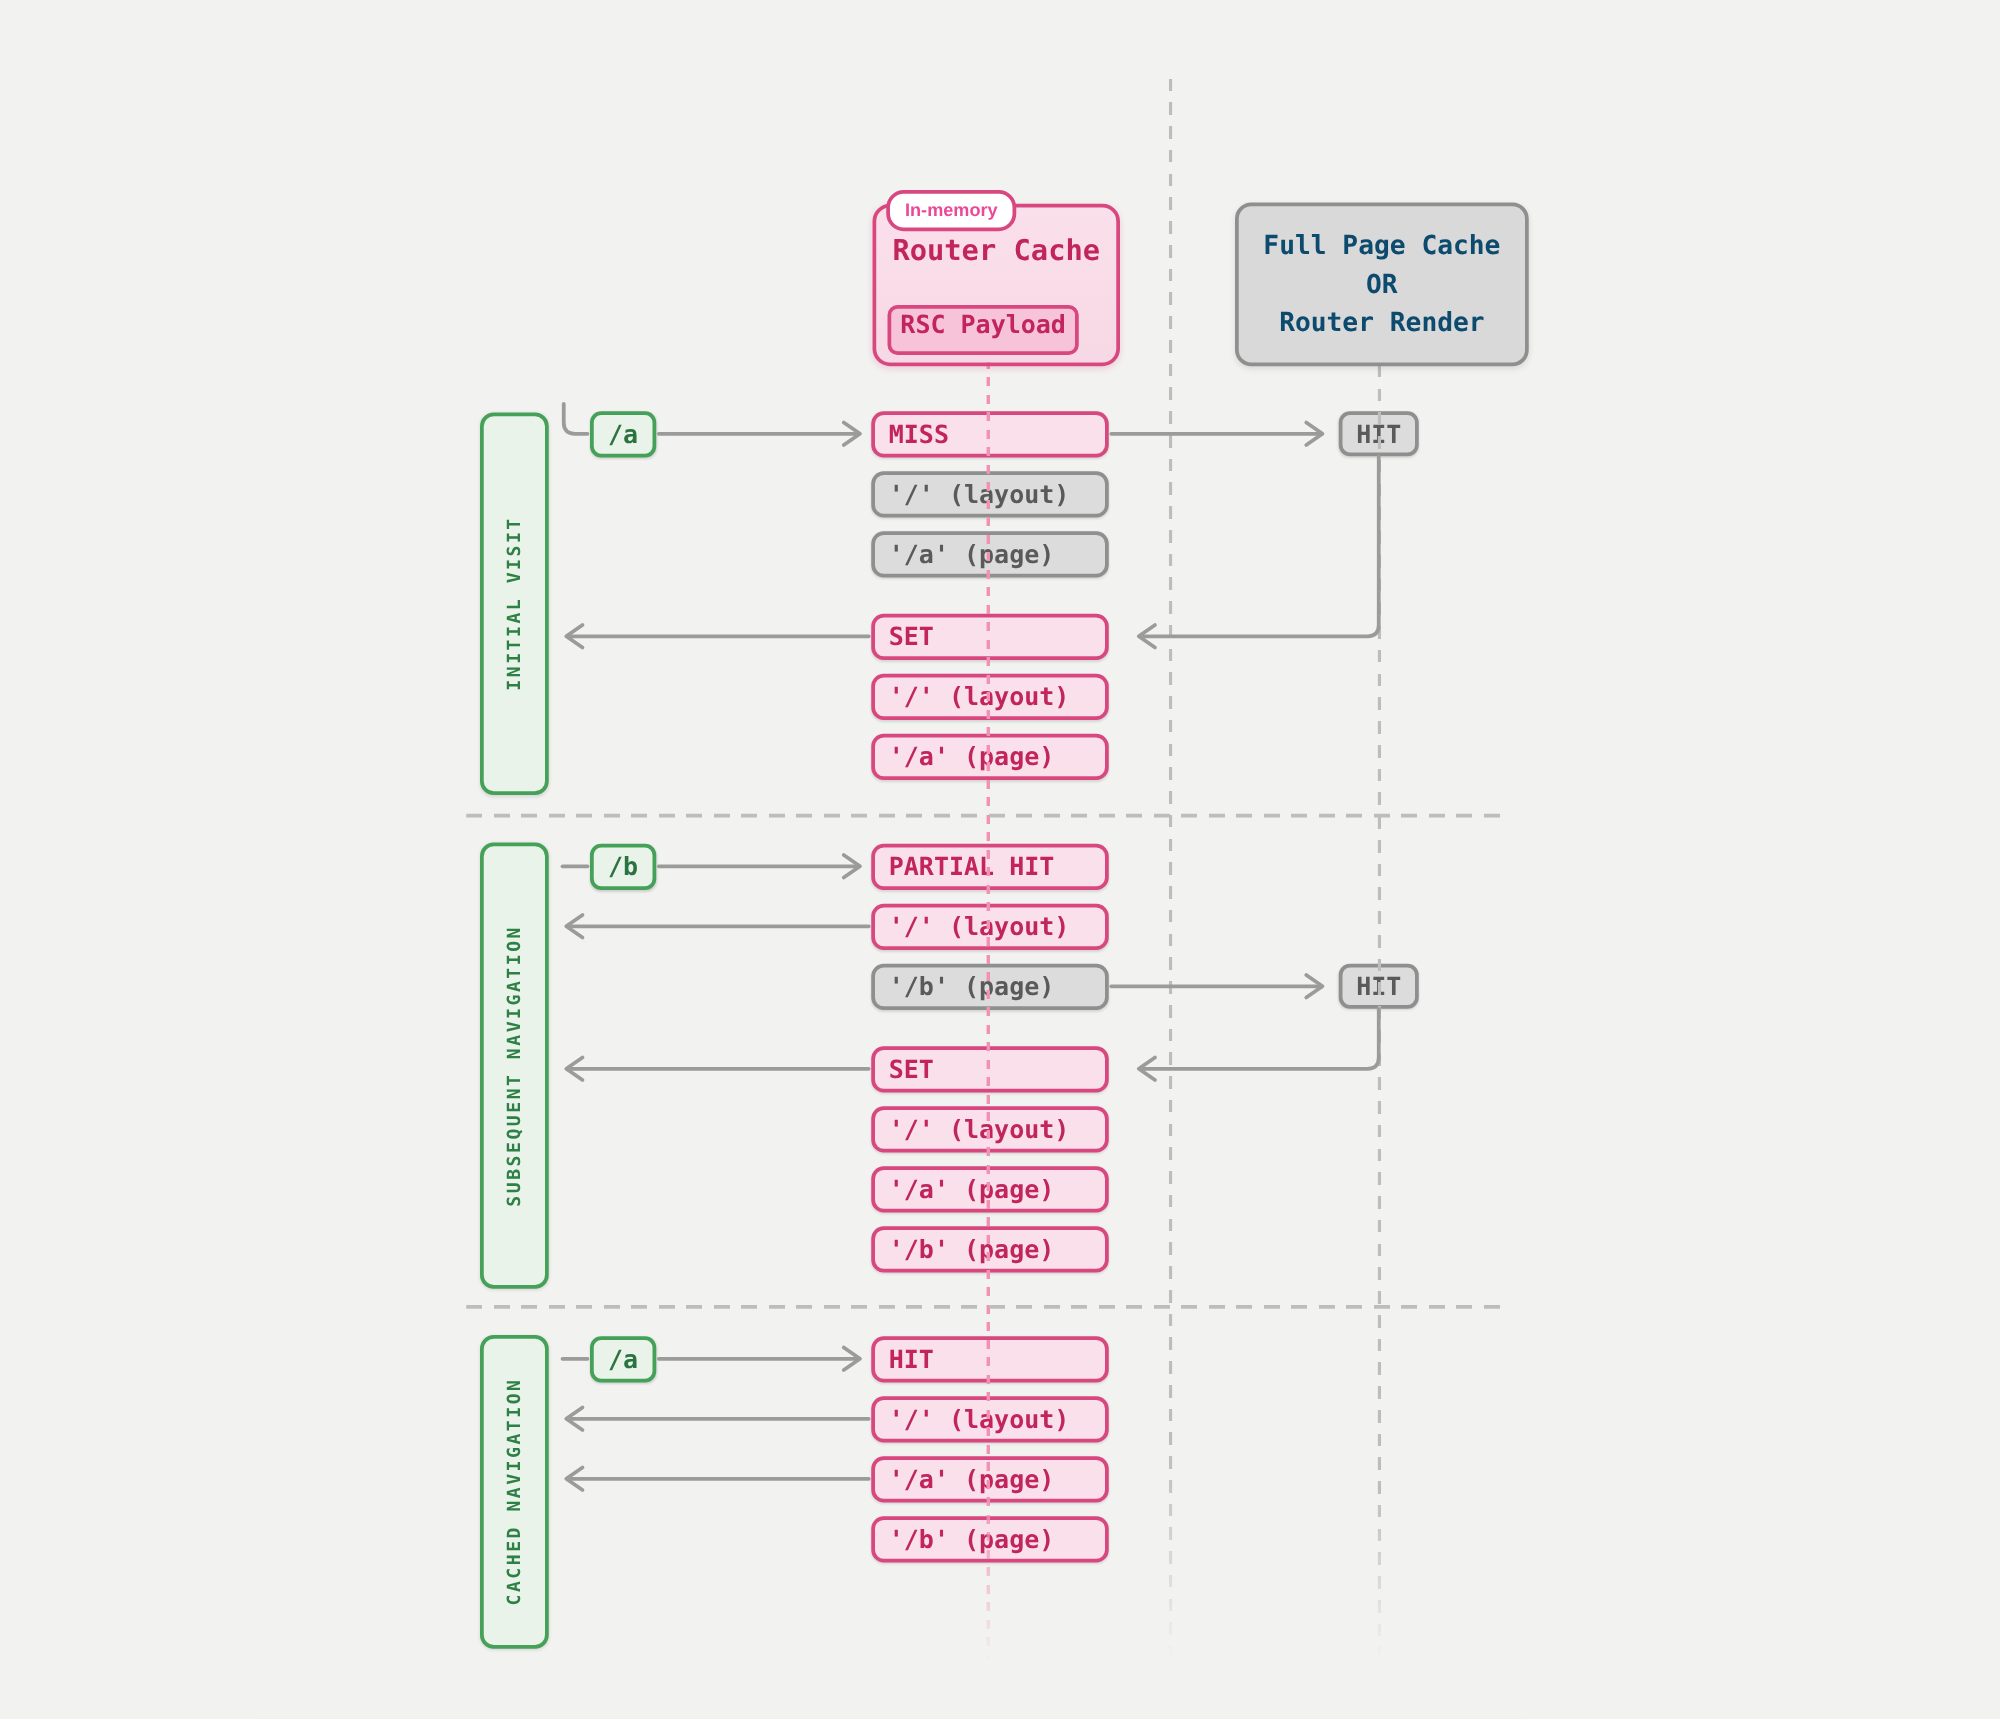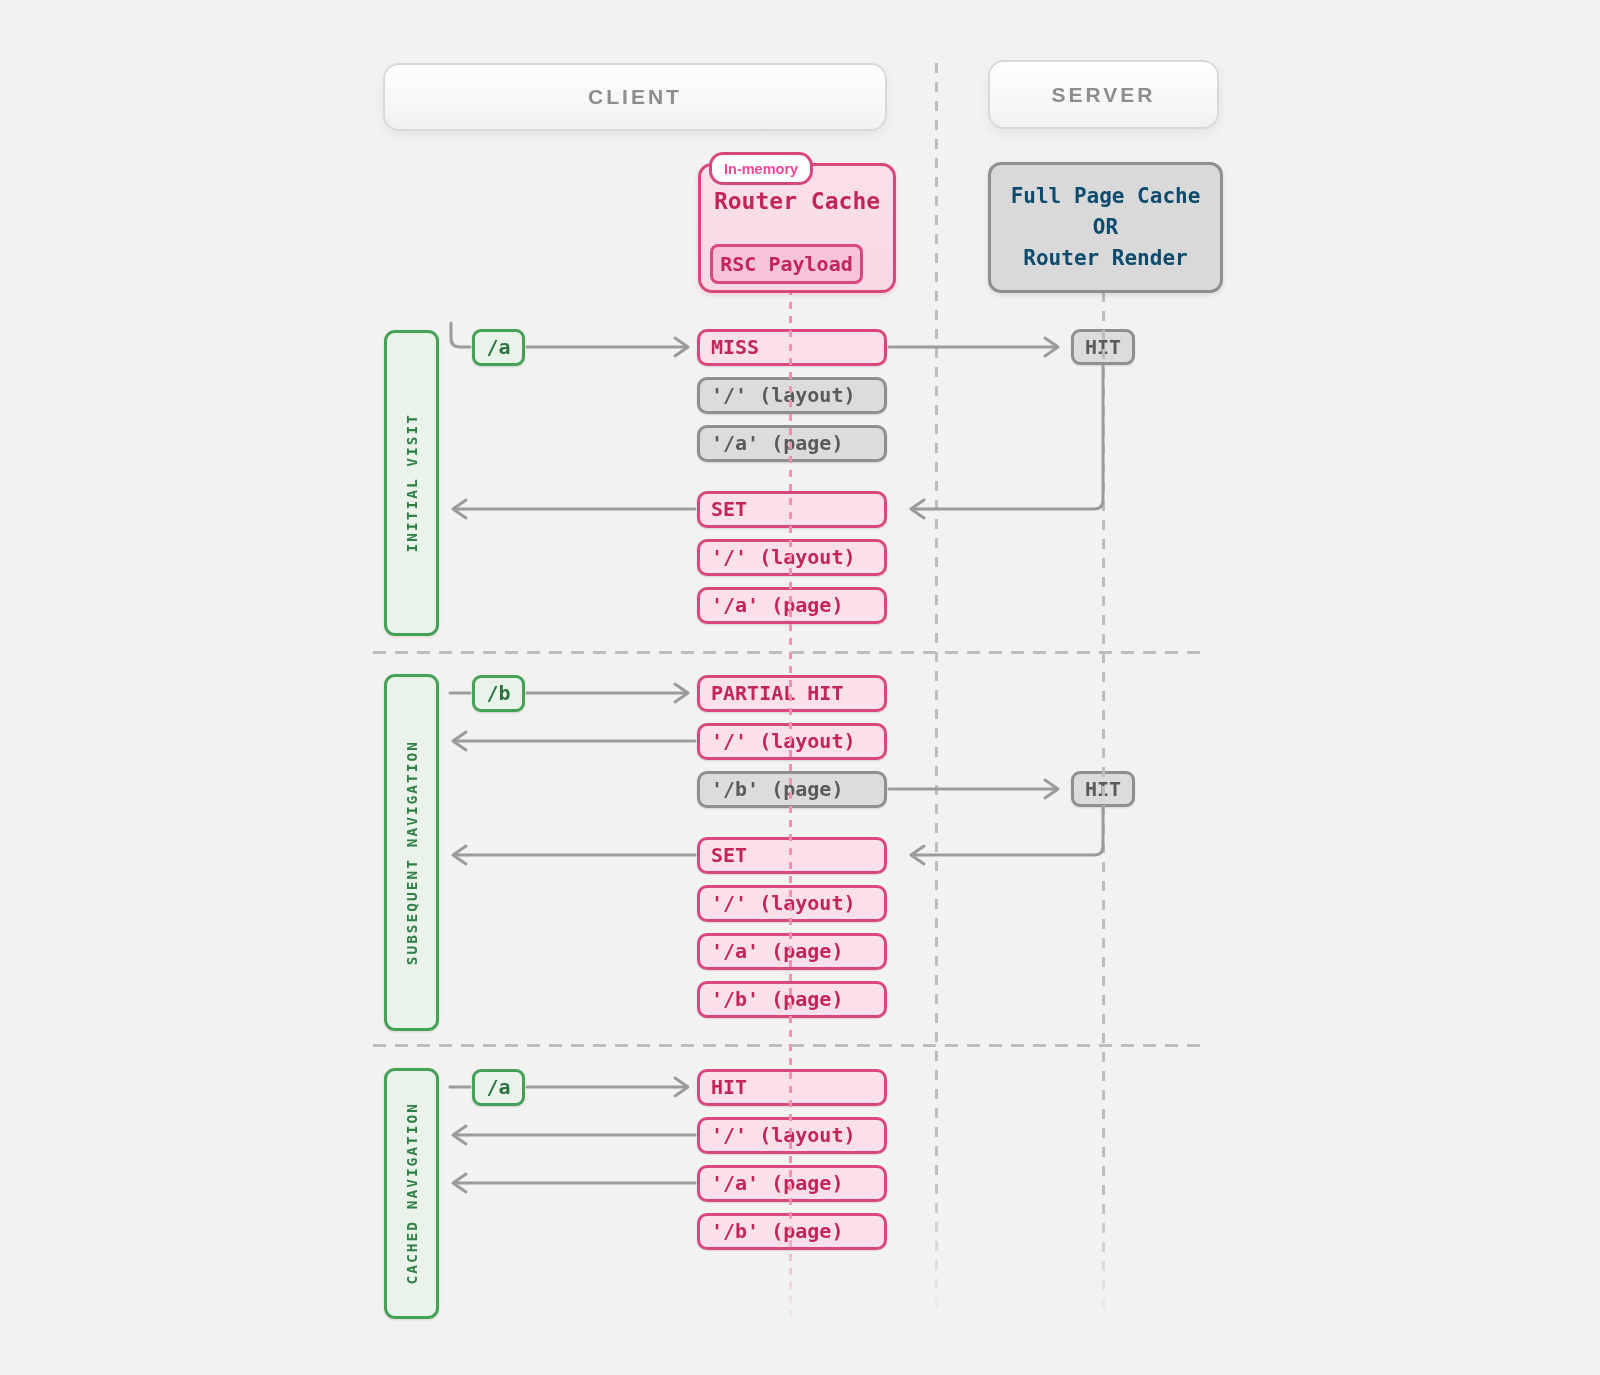--- a/index.html
+++ b/index.html
@@ -23,21 +23,21 @@
   
   .router-cache{position:absolute;left:698px;top:163px;width:192px;height:124px;
     background:linear-gradient(180deg,#fae0eb,#f7d8e5);border:3.5px solid var(--pink-border);
     border-radius:14px;box-shadow:0 2px 5px rgba(214,51,108,.18);}
   .router-cache .title{margin-top:22px;text-align:center;font-weight:bold;font-size:23px;color:var(--pink-text);}
   .inmemory-badge{position:absolute;left:8px;top:-14px;height:27px;padding:0 12px;
     display:flex;align-items:center;background:#ffffff;border:3px solid var(--pink-border);
     border-radius:14px;font-family:"Liberation Sans",sans-serif;font-weight:bold;
     font-size:14.5px;color:#ec4899;}
   .rsc-payload{position:absolute;left:9px;top:78px;width:147px;height:34px;
-    display:flex;align-items:center;justify-content:center;
+    display:flex;align-items:flex-start;justify-content:center;
     background:var(--pink-deep-fill);border:3px solid var(--pink-border);border-radius:8px;
     font-weight:bold;font-size:20px;color:var(--pink-text);}
   
   .server-store{position:absolute;left:988px;top:162px;width:229px;height:125px;
     background:#d9d9d9;border:3.5px solid var(--gray-border);border-radius:13px;
     box-shadow:0 2px 5px rgba(0,0,0,.10);
     display:flex;flex-direction:column;align-items:center;justify-content:center;
     font-weight:bold;font-size:21px;line-height:31px;color:#0c4a6e;}
   
   .vlabel{position:absolute;left:384px;width:49px;display:flex;align-items:center;justify-content:center;
@@ -97,26 +97,20 @@
       <path d="M924,846 L911,855 L924,864" fill="none" stroke="#9b9b9b" stroke-width="3" stroke-linecap="round" stroke-linejoin="round"></path>
       <path d="M450,1087 L470,1087" fill="none" stroke="#9b9b9b" stroke-width="3" stroke-linecap="round" stroke-linejoin="round"></path>
       <path d="M527,1087 L686,1087" fill="none" stroke="#9b9b9b" stroke-width="3" stroke-linecap="round" stroke-linejoin="round"></path>
       <path d="M675,1078 L688,1087 L675,1096" fill="none" stroke="#9b9b9b" stroke-width="3" stroke-linecap="round" stroke-linejoin="round"></path>
       <path d="M695,1135 L457,1135" fill="none" stroke="#9b9b9b" stroke-width="3" stroke-linecap="round" stroke-linejoin="round"></path>
       <path d="M466,1126 L453,1135 L466,1144" fill="none" stroke="#9b9b9b" stroke-width="3" stroke-linecap="round" stroke-linejoin="round"></path>
       <path d="M695,1183 L457,1183" fill="none" stroke="#9b9b9b" stroke-width="3" stroke-linecap="round" stroke-linejoin="round"></path>
       <path d="M466,1174 L453,1183 L466,1192" fill="none" stroke="#9b9b9b" stroke-width="3" stroke-linecap="round" stroke-linejoin="round"></path>
     </svg>
 
-  <div class="lane-header layer3" style="left:383px;top:63px;width:500px;height:64px;">
-    <span>CLIENT</span>
-  </div>
-  <div class="lane-header layer3" style="left:988px;top:60px;width:227px;height:65px;">
-    <span>SERVER</span>
-  </div>
 
   <div class="router-cache layer3 abs">
     <div class="inmemory-badge">
       <span>In-memory</span>
     </div>
     <div class="title">Router Cache</div>
     <div class="rsc-payload">
       <span>RSC Payload</span>
     </div>
   </div>

